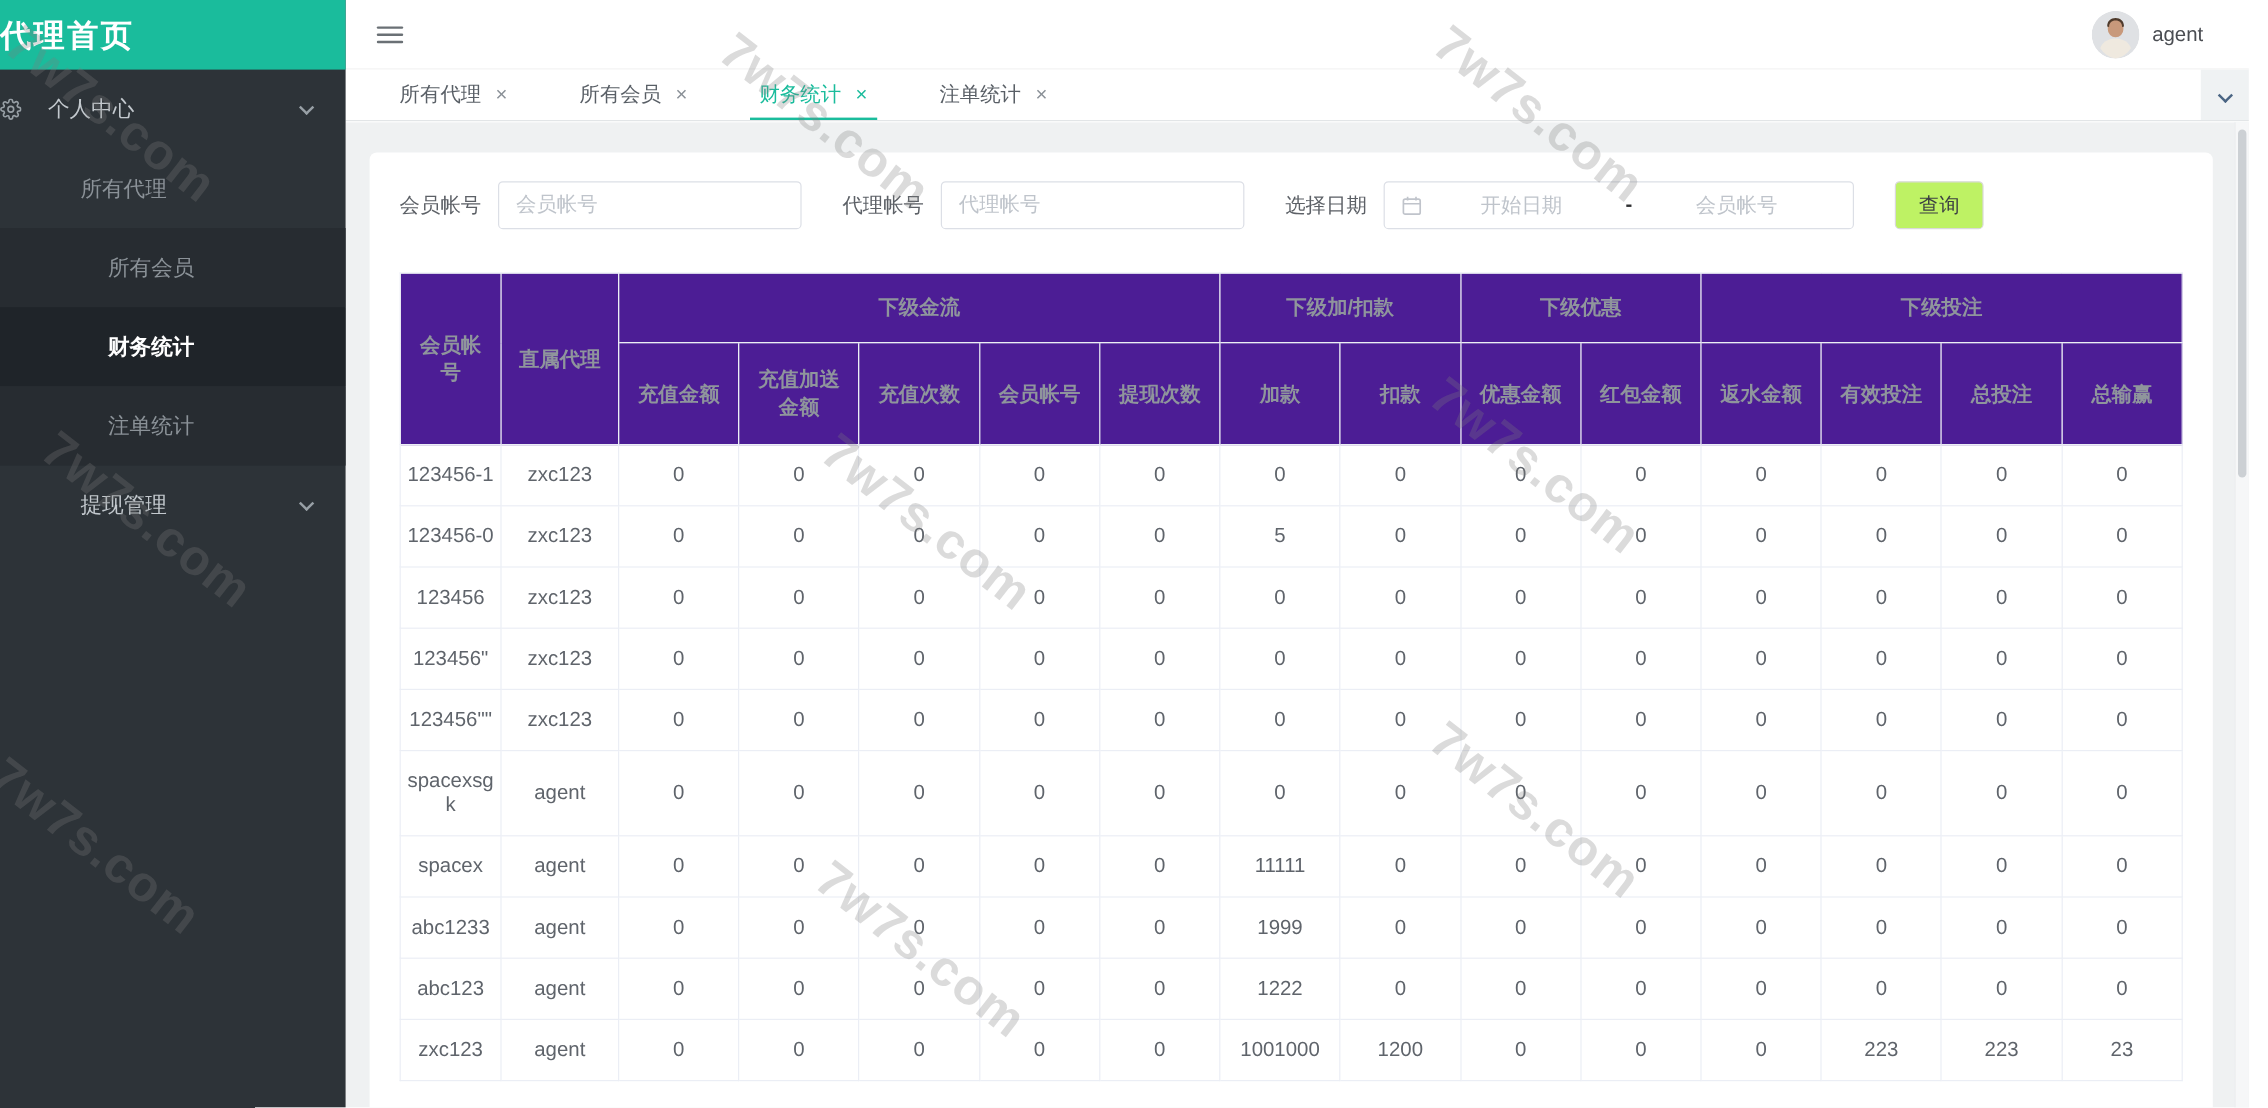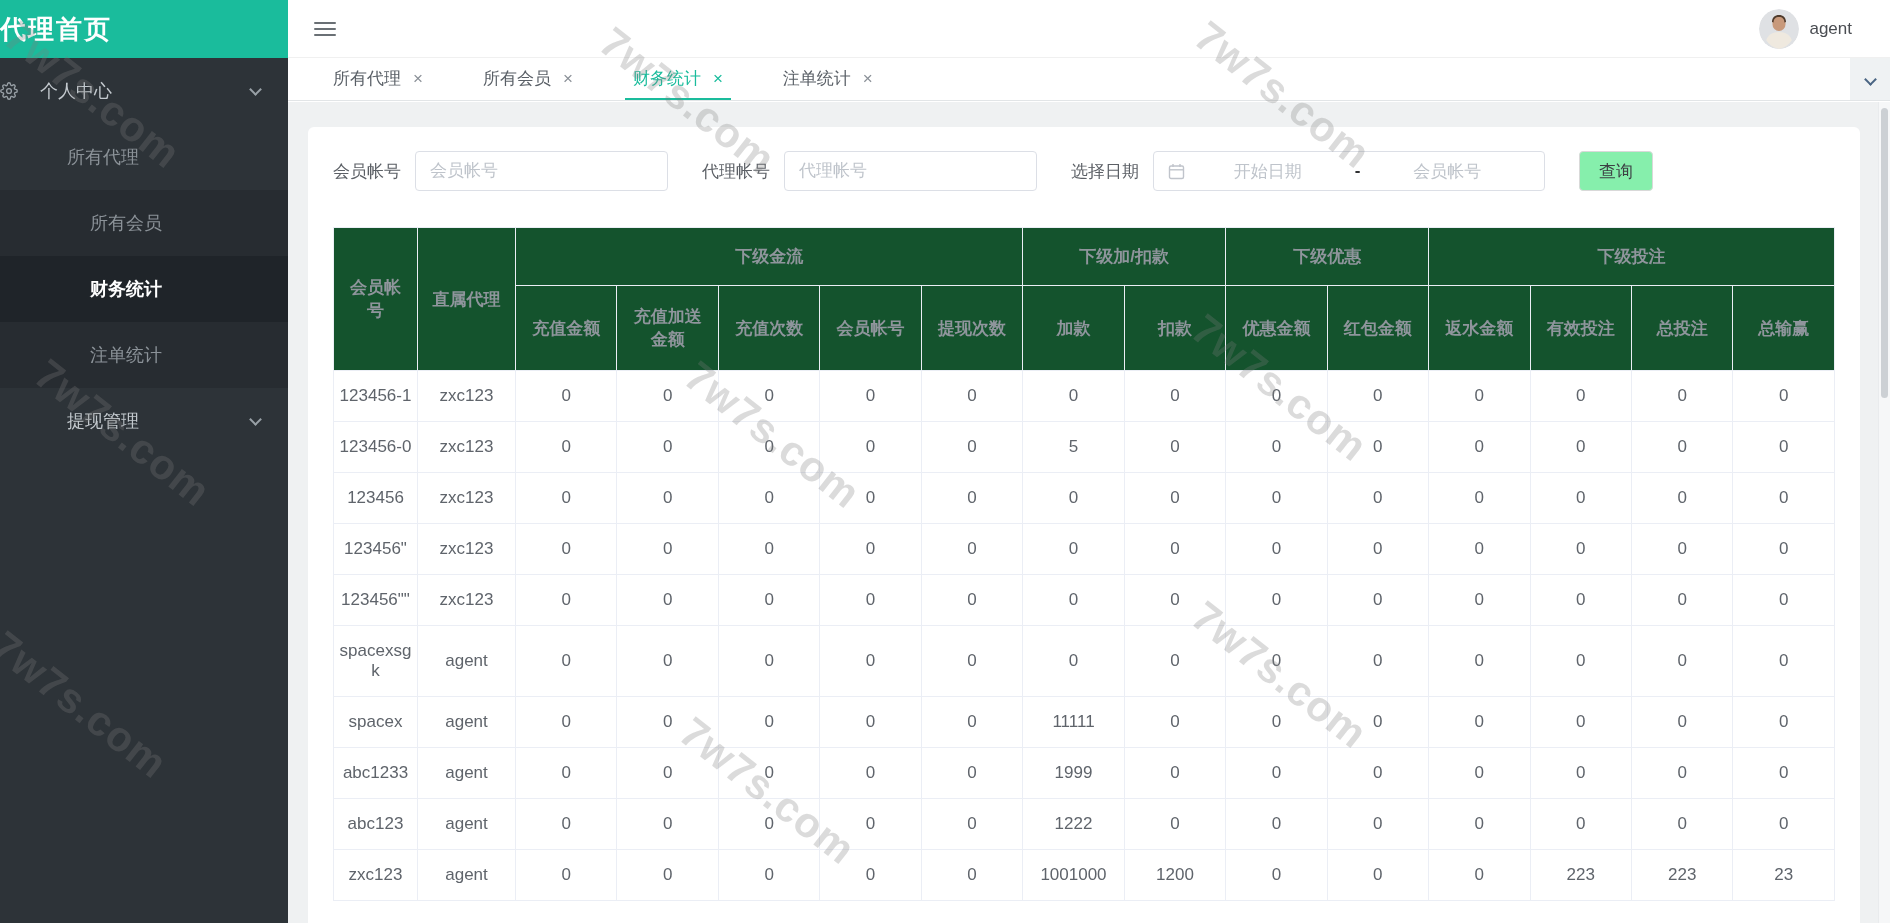--- a/index.html
+++ b/index.html
@@ -22,21 +22,21 @@
   .tone-dim .s-label{color:#8b9298}
   .tone-white .s-label{color:#fff}
   .bold .s-label{font-weight:bold}
   .chev{display:inline-block;width:9px;height:9px;border-right:2px solid currentColor;border-bottom:2px solid currentColor}
   .chev.down{transform:rotate(45deg)}
   .chev.up{transform:rotate(-135deg)}
   .side-item .chev{position:absolute;right:28px;color:#98a0a6;margin-top:-3px}
   .s-icon{display:flex;align-items:center}
 
   
-  .main{position:absolute;left:288px;top:0;right:0;height:100%}
+  .main{position:absolute;left:288px;top:0;right:16px;height:100%}
   .topbar{height:58px;background:#fff;border-bottom:1px solid #f0f0f0;display:flex;align-items:center;padding:0 38px 0 26px}
   .hamburger{width:22px;cursor:pointer}
   .hamburger span{display:block;height:2px;background:#6a7075;margin:4px 0;border-radius:1px}
   .user{margin-left:auto;display:flex;align-items:center;cursor:pointer}
   .avatar{width:40px;height:40px;border-radius:50%;overflow:hidden;display:block}
   .username{margin-left:10px;font-size:17px;color:#4a4d52}
 
   .tabbar{height:43px;background:#fff;border-bottom:1px solid #e2e5e7;position:relative}
   .tabs{display:flex;height:100%;padding-left:15px}
   .tab{display:flex;align-items:center;padding:0 8px;margin:0 22px;font-size:17px;color:#595f66;cursor:pointer;
@@ -53,27 +53,27 @@
   
   .filters{display:flex;align-items:center}
   .f-label{font-size:17px;color:#5c6066;margin-right:14px;white-space:nowrap}
   .f-input{width:253px;height:40px;border:1px solid #dcdfe6;border-radius:4px;padding:0 14px;font-size:17px;color:#333;
     outline:none;margin-right:34px;background:#fff}
   .f-input::placeholder{color:#bfc4cb}
   .daterange{width:392px;height:40px;border:1px solid #dcdfe6;border-radius:4px;display:flex;align-items:center;
     padding:0 14px;margin-right:34px;background:#fff;cursor:text}
   .daterange .ph{flex:1;text-align:center;font-size:17px;color:#bfc4cb}
   .daterange .sep{font-size:17px;color:#303133;padding:0 4px;font-weight:bold}
-  .btn-query{width:74px;height:40px;border:1px solid #d9d9d9;border-radius:4px;background:#86efac;font-size:17px;
+  .btn-query{width:74px;height:40px;border:1px solid #d9d9d9;border-radius:4px;background:#bef264;font-size:17px;
     color:#3c3f43;cursor:pointer}
 
   
   table{width:100%;border-collapse:collapse;table-layout:fixed;margin-top:36px}
   th,td{border:1px solid #ebeef5;text-align:center}
-  thead th{background:#14532d;color:#8f959c;font-weight:bold;font-size:17px}
+  thead th{background:#4c1d95;color:#8f959c;font-weight:bold;font-size:17px}
   th.grp{padding:17px 4px}
   th.sub{padding:19px 10px}
   tbody td{font-size:17px;color:#5f646b;padding:15px 4px;word-break:break-all}
 
   
   .scrollbar{position:absolute;top:102px;right:0;bottom:0;width:12px;background:#f6f7f8;border-left:1px solid #e9ebed;z-index:5}
   .scroll-thumb{position:absolute;left:2px;right:2px;top:6px;height:290px;background:#ccd0d4;border-radius:4px;cursor:pointer}
 
   
   .wm{position:absolute;font-size:42px;color:rgba(125,125,125,0.28);transform:rotate(38deg);transform-origin:left top;

